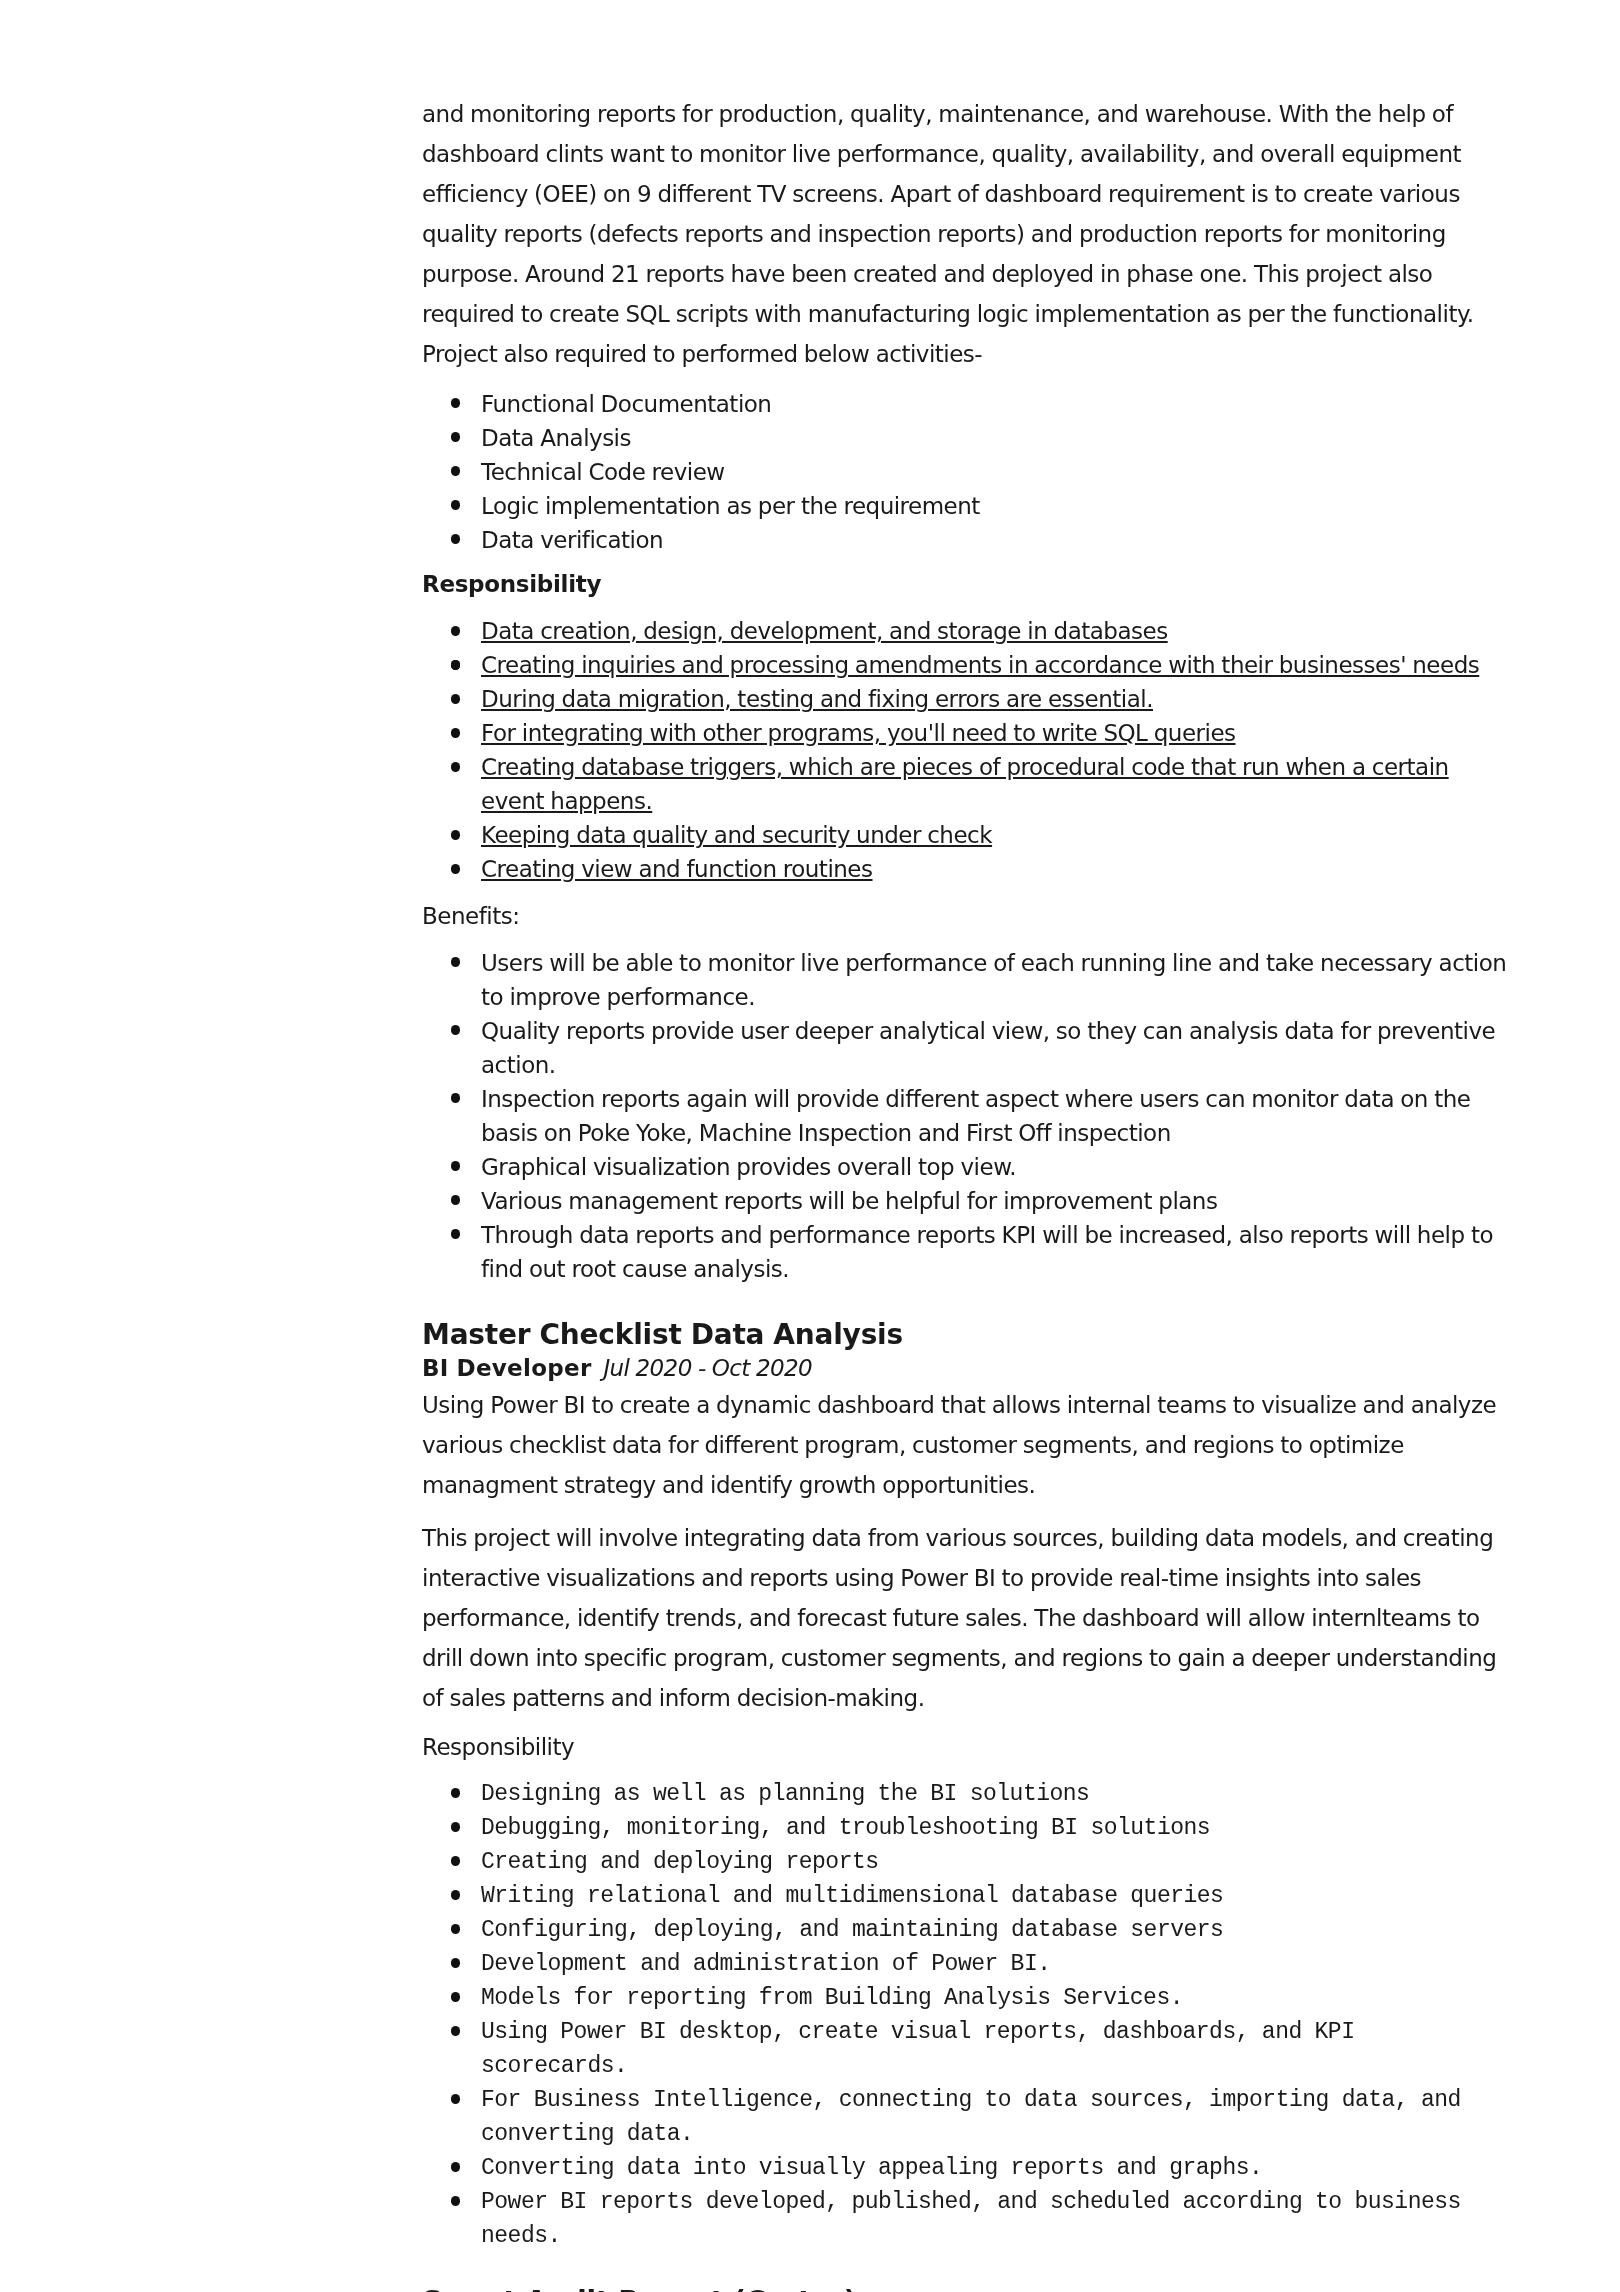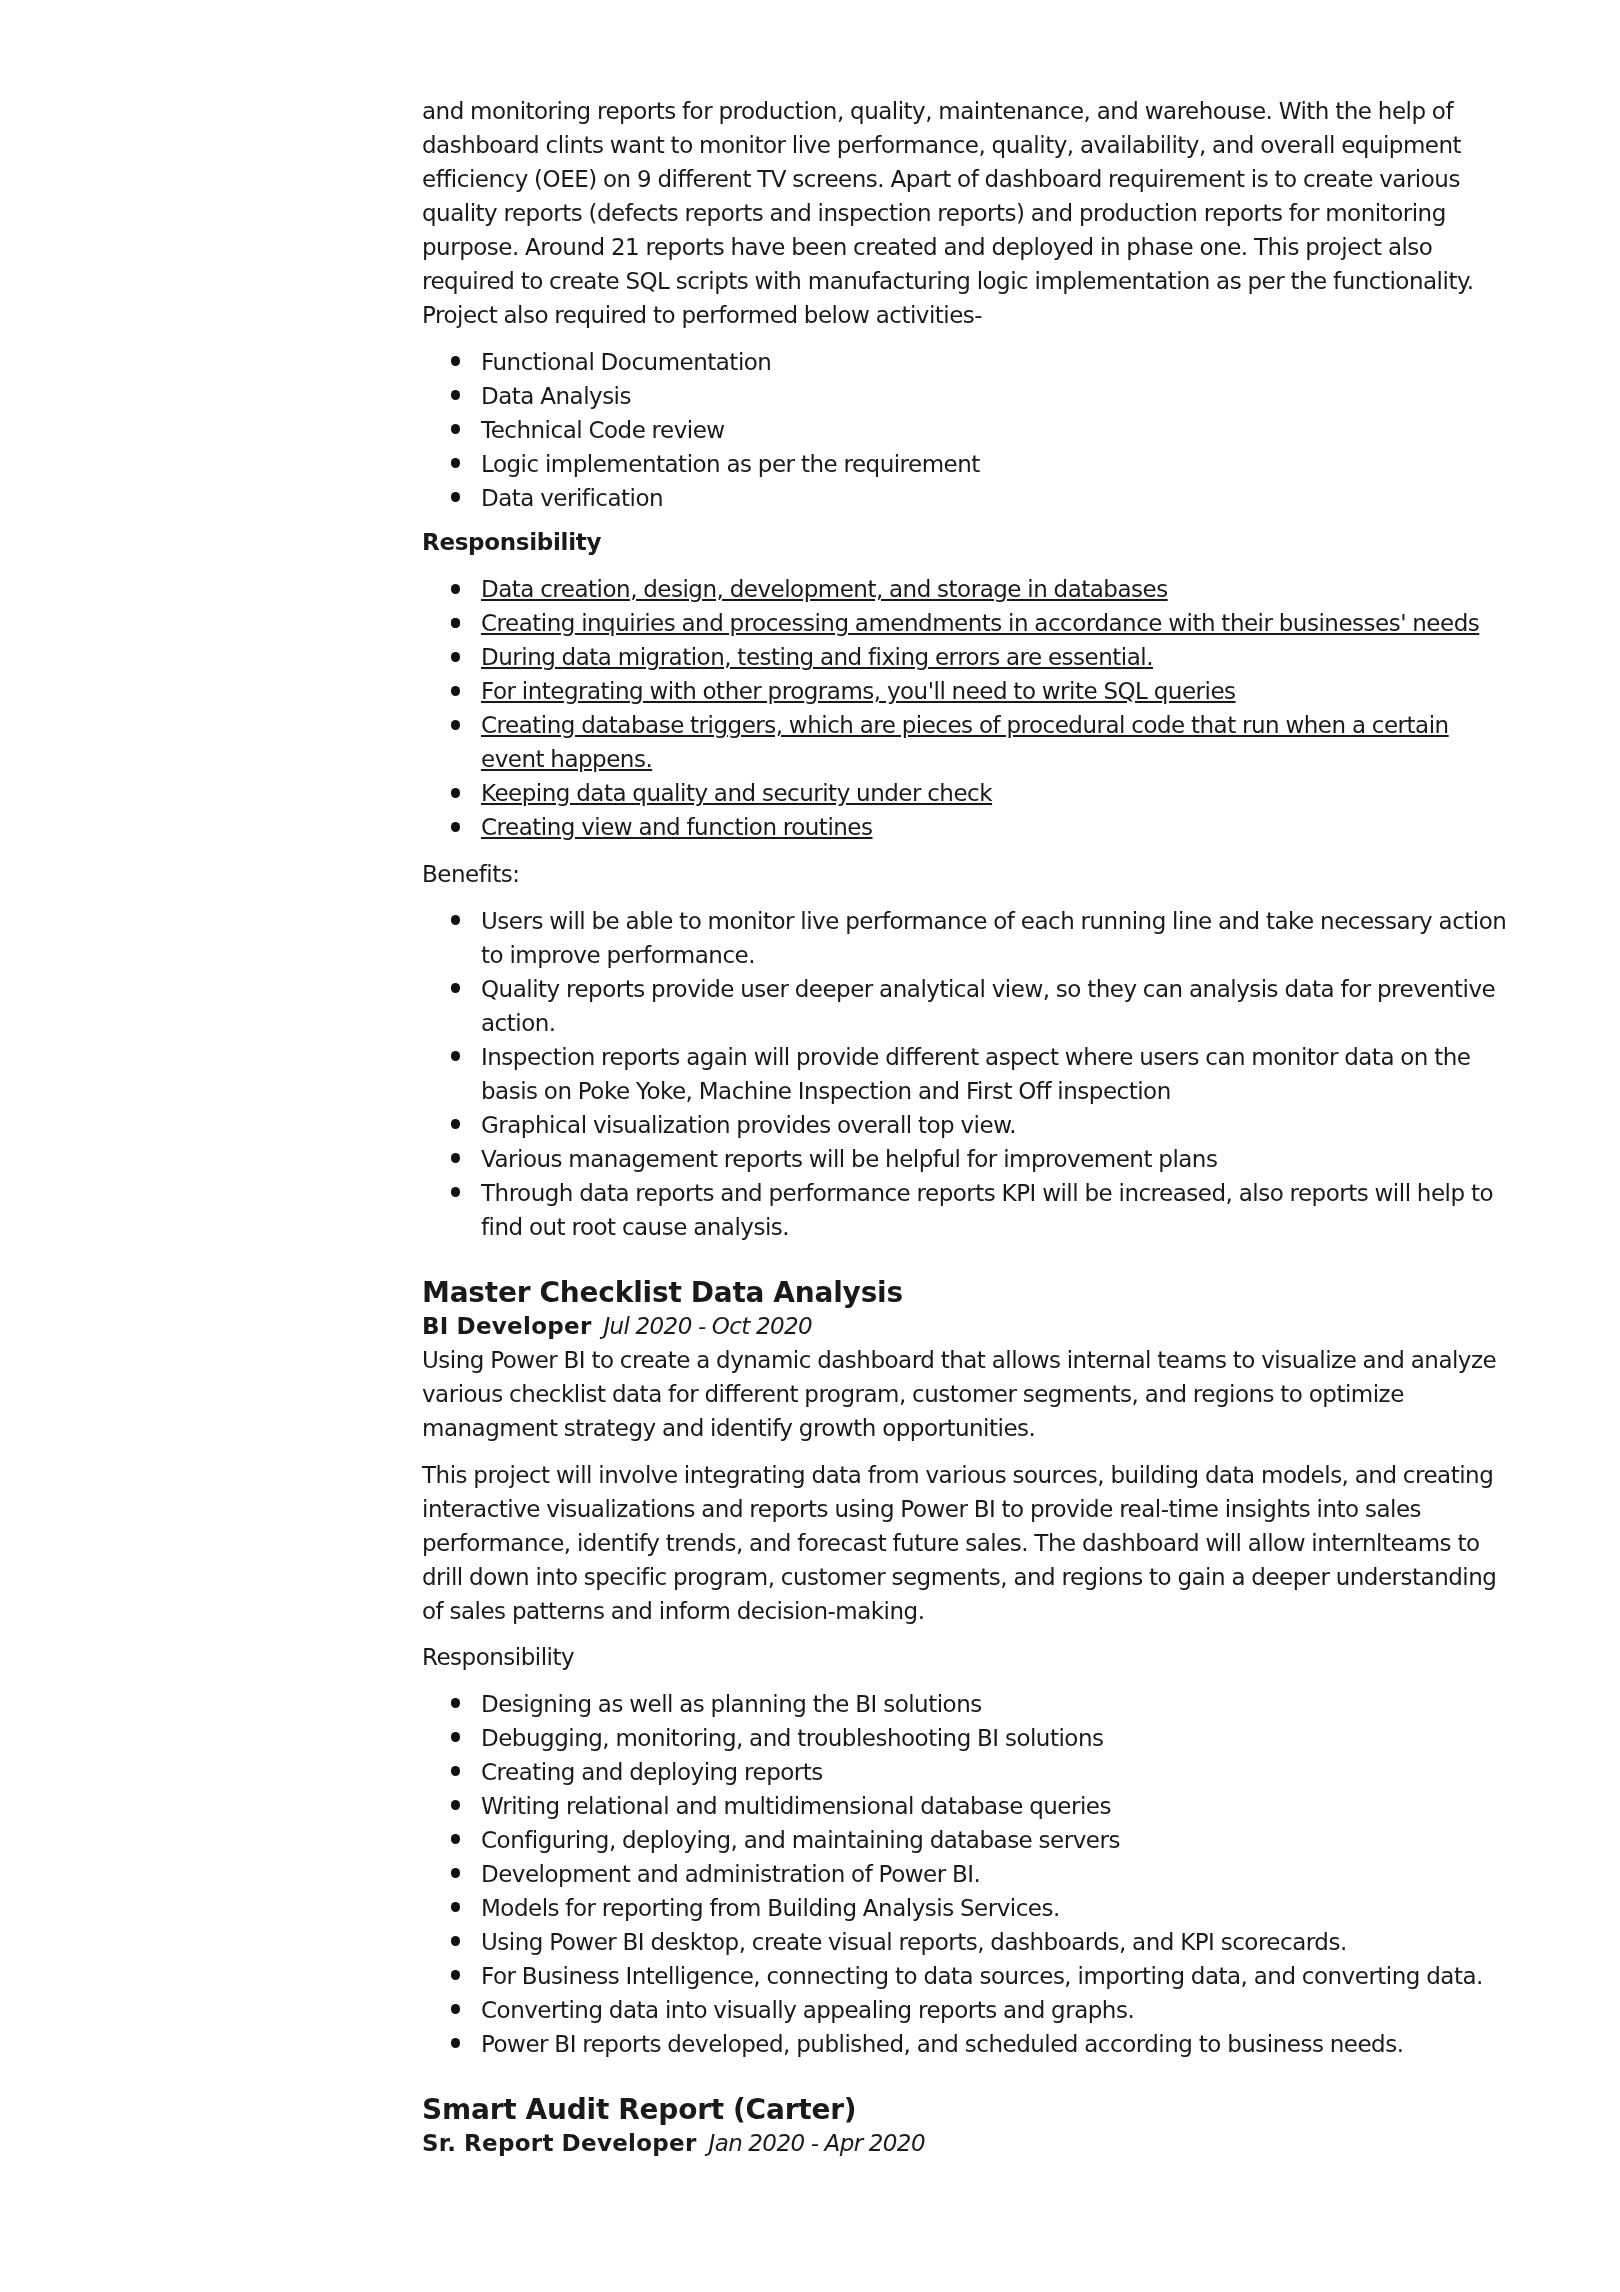--- a/index.html
+++ b/index.html
@@ -13,21 +13,21 @@
   }
   .page {
     position: absolute;
     left: 422px;
     top: 94px;
     width: 1098px;
   }
   p {
     margin: 0;
     font-size: 23px;
-    line-height: 34px;
+    line-height: 40px;
     letter-spacing: -0.5px;
     word-spacing: -0.5px;
   }
   ul {
     list-style: none;
     margin: 12px;
     padding: 0;
   }
   li {
     position: relative;
@@ -79,21 +79,21 @@
     font-weight: bold;
     letter-spacing: 0.3px;
   }
   .dates {
     font-style: italic;
     letter-spacing: -0.6px;
     margin-left: 11.8px;
   }
   .desc1 { margin-bottom: 13.7px; }
   .desc2 { margin-bottom: 12.7px; }
-  .list-d { margin-bottom: 31px; }
+  .list-d { margin-bottom: 31px; font-family: Liberation Mono, monospace; }
 </style>
 </head>
 <body>
 
 <div class="page">
 
   <p class="intro">and monitoring reports for production, quality, maintenance, and warehouse. With the help of dashboard clints want to monitor live performance, quality, availability, and overall equipment efficiency (OEE) on 9 different TV screens. Apart of dashboard requirement is to create various quality reports (defects reports and inspection reports) and production reports for monitoring purpose. Around 21 reports have been created and deployed in phase one. This project also required to create SQL scripts with manufacturing logic implementation as per the functionality. Project also required to performed below activities-</p>
 
   <ul class="list-a">
     <li><span class="bullet"></span><span>Functional Documentation</span></li>

